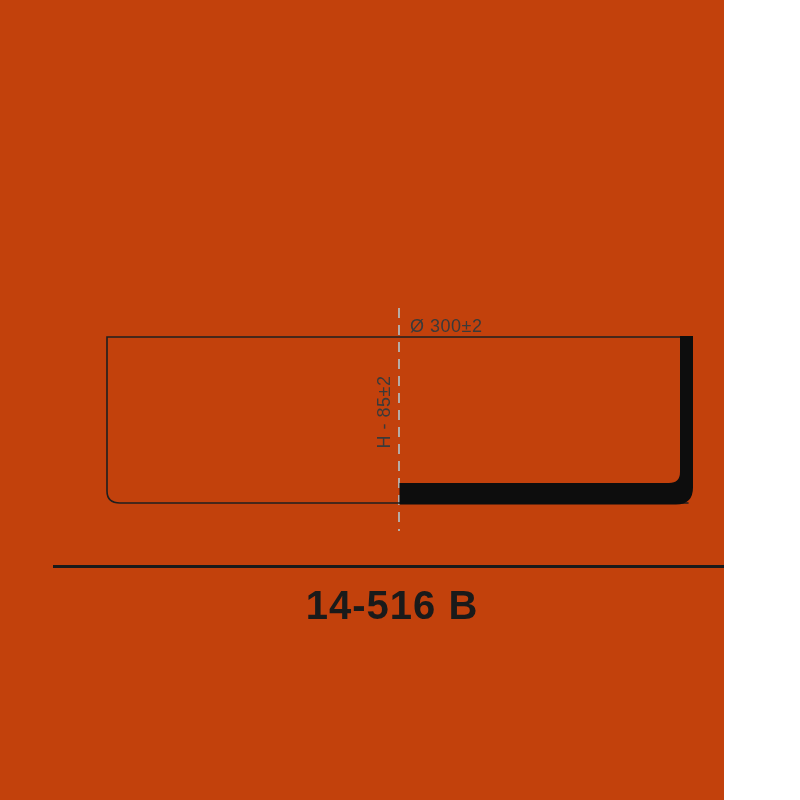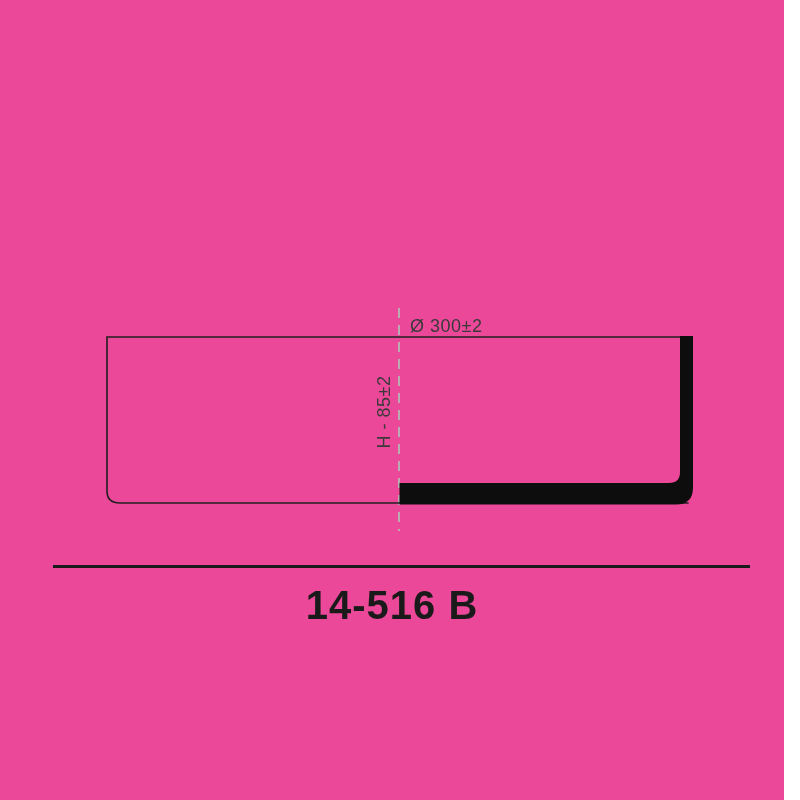--- a/index.html
+++ b/index.html
@@ -5,23 +5,23 @@
   html, body {
     margin: 0;
     padding: 0;
     width: 800px;
     height: 800px;
     background: #ffffff;
     font-family: "Liberation Sans", sans-serif;
   }
   .sheet {
     position: relative;
-    width: 784px;
+    width: 724px;
     height: 800px;
-    background: #ec4899;
+    background: #c2410c;
     overflow: hidden;
     text-align: right;
   }
   .sheet svg {
     position: absolute;
     left: 0;
     top: 0;
   }
   text {
     font-family: "Liberation Sans", sans-serif;

